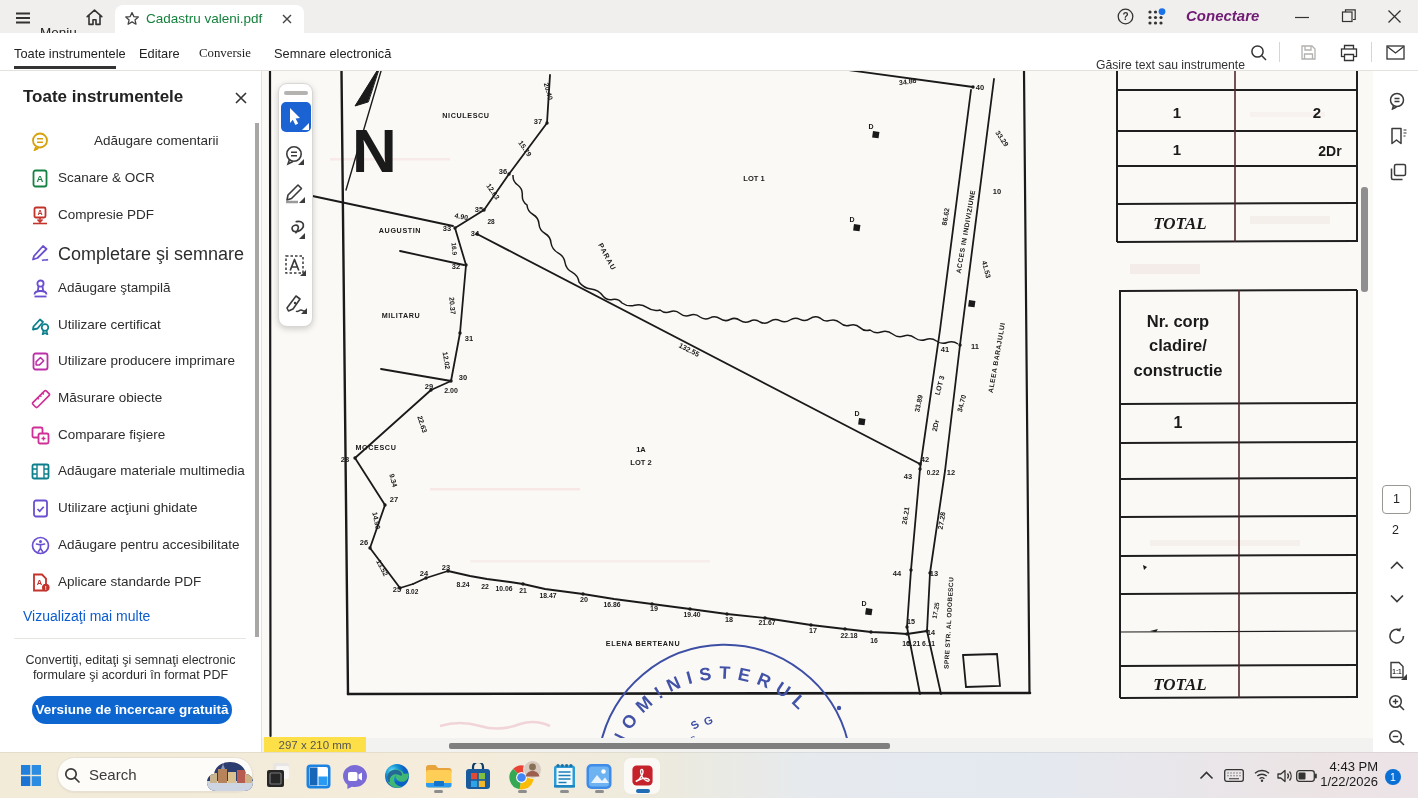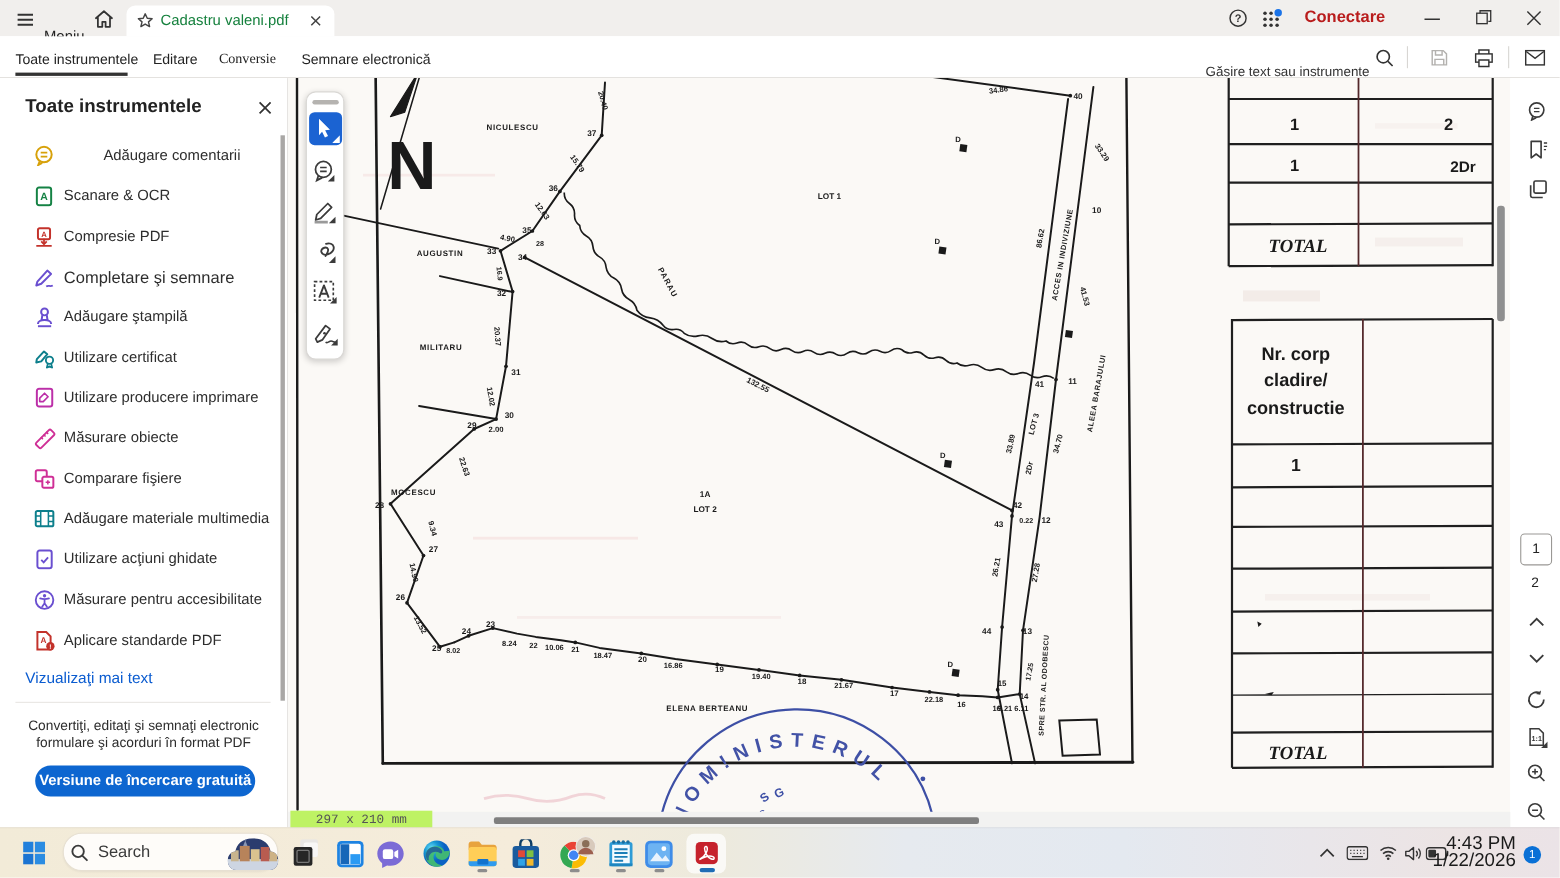--- a/index.html
+++ b/index.html
@@ -45,21 +45,21 @@
       <circle cx="3" cy="9.5" r="1.6"></circle>
       <circle cx="8.5" cy="9.5" r="1.6"></circle>
       <circle cx="14" cy="9.5" r="1.6"></circle>
       <circle cx="3" cy="15" r="1.6"></circle>
       <circle cx="8.5" cy="15" r="1.6"></circle>
       <circle cx="14" cy="15" r="1.6"></circle>
     </g>
   <circle cx="15" cy="3.6" r="3.4" fill="#1a73e8"></circle>
 </svg>
 
-<div class="abs" style="left:1186px;top:7px;font-size:15px;font-weight:bold;color:#b91c1c;">Conectare</div>
+<div class="abs" style="left:1186px;top:7px;font-size:15px;font-weight:bold;color:#701a75;font-style:italic;">Conectare</div>
 
 <svg class="abs" style="left:1294px;top:9px;" width="16" height="16" viewBox="0 0 16 16">
     <path d="M1 8.5h14" stroke="#333" stroke-width="1.2"></path>
   </svg>
 
 <svg class="abs" style="left:1341px;top:8px;" width="16" height="16" viewBox="0 0 16 16">
     <rect x="1.5" y="4" width="9.5" height="9.5" fill="none" stroke="#333" stroke-width="1.2"></rect>
     <path d="M4.5 4V1.8h9.7v9.7H12" fill="none" stroke="#333" stroke-width="1.2"></path>
   </svg>
 
@@ -140,21 +140,21 @@
     </svg>
 </div>
 <div class="abs" style="left:58px;top:207px;font-size:13.5px;color:#2d2d2d;">Compresie PDF</div>
 
 <div class="abs" style="left:31px;top:243px;">
   <svg width="20" height="19" viewBox="0 0 20 19">
       <path d="M3 13 12 3l3.5 3L6.5 15l-4.5 1.5z" fill="none" stroke="#6a4fd0" stroke-width="1.8" stroke-linejoin="round"></path>
       <path d="M11 17.5c2-1.5 3.5.5 6-1" fill="none" stroke="#6a4fd0" stroke-width="1.6"></path>
     </svg>
 </div>
-<div class="abs" style="left:58px;top:244px;font-size:15px;color:#2d2d2d;">Completare şi semnare</div>
+<div class="abs" style="left:58px;top:244px;font-size:18px;color:#2d2d2d;">Completare şi semnare</div>
 
 <div class="abs" style="left:31px;top:279px;">
   <svg width="19" height="19" viewBox="0 0 19 19">
       <circle cx="9.5" cy="4.6" r="3.1" fill="none" stroke="#6a4fd0" stroke-width="1.8"></circle>
       <path d="M7.5 7.5 6.8 12h5.4l-.7-4.5" fill="none" stroke="#6a4fd0" stroke-width="1.8"></path>
       <path d="M3.5 15.5c0-2 2.5-3.5 6-3.5s6 1.5 6 3.5" fill="none" stroke="#6a4fd0" stroke-width="1.8"></path>
       <path d="M3.5 17.5h12" stroke="#6a4fd0" stroke-width="1.8"></path>
     </svg>
 </div>
 <div class="abs" style="left:58px;top:280px;font-size:13.5px;color:#2d2d2d;">Adăugare ştampilă</div>
@@ -209,33 +209,33 @@
 </div>
 <div class="abs" style="left:58px;top:500px;font-size:13.5px;color:#2d2d2d;">Utilizare acţiuni ghidate</div>
 
 <div class="abs" style="left:31px;top:536px;">
   <svg width="19" height="19" viewBox="0 0 19 19">
       <circle cx="9.5" cy="9.5" r="8" fill="none" stroke="#6a4fd0" stroke-width="1.7"></circle>
       <circle cx="9.5" cy="5.6" r="1.5" fill="#6a4fd0"></circle>
       <path d="M5.5 8c2.5.8 5.5.8 8 0M9.5 9.5v3M9.5 12.5 7.3 15.6M9.5 12.5l2.2 3.1" fill="none" stroke="#6a4fd0" stroke-width="1.6" stroke-linecap="round"></path>
     </svg>
 </div>
-<div class="abs" style="left:58px;top:537px;font-size:13.5px;color:#2d2d2d;">Măsurare pentru accesibilitate</div>
+<div class="abs" style="left:58px;top:537px;font-size:13.5px;color:#2d2d2d;">Adăugare pentru accesibilitate</div>
 
 <div class="abs" style="left:31px;top:573px;">
   <svg width="20" height="19" viewBox="0 0 20 19">
       <path d="M3 1.5h8l4 4V17.5H3z" fill="none" stroke="#c3322b" stroke-width="1.8"></path>
       <text x="8.5" y="11.5" text-anchor="middle" font-size="7.5" font-weight="bold" font-family="Liberation Sans" fill="#c3322b">A</text>
       <circle cx="14.8" cy="14.5" r="3.8" fill="#c3322b"></circle>
       <text x="14.8" y="17.1" text-anchor="middle" font-size="6" font-weight="bold" font-family="Liberation Sans" fill="#fff">!</text>
     </svg>
 </div>
 <div class="abs" style="left:58px;top:574px;font-size:13.5px;color:#2d2d2d;">Aplicare standarde PDF</div>
 
-<div class="abs" style="left:23px;top:608px;font-size:14px;color:#0b5cd0;">Vizualizaţi mai text</div>
+<div class="abs" style="left:23px;top:608px;font-size:14px;color:#0b5cd0;">Vizualizaţi mai multe</div>
 
 <div class="abs" style="left:14px;top:638px;width:232px;height:1px;background:#e8e6e3;"></div>
 
 <div class="abs" style="left:0px;top:653px;width:261px;text-align:center;font-size:12.5px;color:#2d2d2d;line-height:15px;">Convertiţi, editaţi şi semnaţi electronic<br>formulare şi acorduri în format PDF</div>
 
 <div class="abs" style="left:32px;top:696px;width:200px;height:28px;background:#0d66d0;border-radius:14px;color:#fff;font-size:13.5px;font-weight:bold;text-align:center;line-height:28px;">Versiune de încercare gratuită</div>
 
 <div class="abs" style="left:255px;top:123px;width:4px;height:514px;background:#a9a7a5;"></div>
 
 <div id="docarea" class="abs" style="left:262px;top:71px;width:1111px;height:681px;background:#fbf9f6;overflow:hidden;">
@@ -576,21 +576,21 @@
   </svg>
 
 <svg class="abs" style="left:1388px;top:729px;" width="18" height="18" viewBox="0 0 18 18">
     <circle cx="7.5" cy="7.5" r="5.8" fill="none" stroke="#3b3b3b" stroke-width="1.5"></circle>
     <path d="M4.8 7.5h5.4" stroke="#3b3b3b" stroke-width="1.4"></path>
     <path d="M11.9 11.9 16 16" stroke="#3b3b3b" stroke-width="1.5"></path>
   </svg>
 
 <div class="abs" style="left:262px;top:738px;width:1111px;height:14px;background:#f2f2f1;"></div>
 
-<div class="abs" style="left:264px;top:737px;width:129px;height:16px;background:#bef264;font-size:11.5px;color:#555;text-align:center;line-height:17px;font-family:Liberation Mono, monospace;">297 x 210 mm</div>
+<div class="abs" style="left:264px;top:737px;width:102px;height:16px;background:#fde047;font-size:11.5px;color:#555;text-align:center;line-height:17px;">297 x 210 mm</div>
 
 <div class="abs" style="left:449px;top:743px;width:441px;height:5.5px;background:#7f7f7f;border-radius:2px;"></div>
 
 <div class="abs" style="left:0;top:752px;width:1418px;height:46px;background:linear-gradient(90deg,#f2ebd8 0%,#f5ecdb 33%,#edeadd 46%,#e6eaef 58%,#e4e9f0 72%,#e9e6ea 84%,#ece4e4 93%,#ebe3e7 100%);border-top:1px solid rgba(0,0,0,0.06);"></div>
 
 <svg class="abs" style="left:21px;top:765px;" width="20" height="21" viewBox="0 0 20 21">
     <rect x="0" y="0" width="9.3" height="9.8" fill="#2180dc"></rect>
     <rect x="10.7" y="0" width="9.3" height="9.8" fill="#2b8ce2"></rect>
     <rect x="0" y="11.2" width="9.3" height="9.8" fill="#1b74d2"></rect>
     <rect x="10.7" y="11.2" width="9.3" height="9.8" fill="#2b8ce2"></rect>
@@ -737,15 +737,15 @@
     <path d="M10.5 4.5a4 4 0 0 1 0 5" fill="none" stroke="#333" stroke-width="1.3"></path>
     <path d="M12.5 2.5a7 7 0 0 1 0 9" fill="none" stroke="#333" stroke-width="1.3"></path>
   </svg>
 
 <svg class="abs" style="left:1296px;top:770px;" width="21" height="12" viewBox="0 0 21 12">
     <rect x="0.7" y="0.7" width="17.6" height="10.6" rx="2.5" fill="none" stroke="#333" stroke-width="1.3"></rect>
     <rect x="2.5" y="2.5" width="7" height="7" rx="1" fill="#333"></rect>
     <rect x="19" y="3.5" width="1.8" height="5" rx="0.9" fill="#333"></rect>
   </svg>
 
-<div class="abs" style="left:1278px;top:760px;width:100px;text-align:right;font-size:17px;color:#1a1a1a;line-height:14.5px;">4:43 PM<br>1/22/2026</div>
+<div class="abs" style="left:1278px;top:760px;width:100px;text-align:right;font-size:13px;color:#1a1a1a;line-height:14.5px;">4:43 PM<br>1/22/2026</div>
 
 <div class="abs" style="left:1385px;top:769px;width:16px;height:16px;border-radius:8px;background:#0a70d6;color:#fff;font-size:10.5px;text-align:center;line-height:16px;">1</div>
 
 </body></html>

